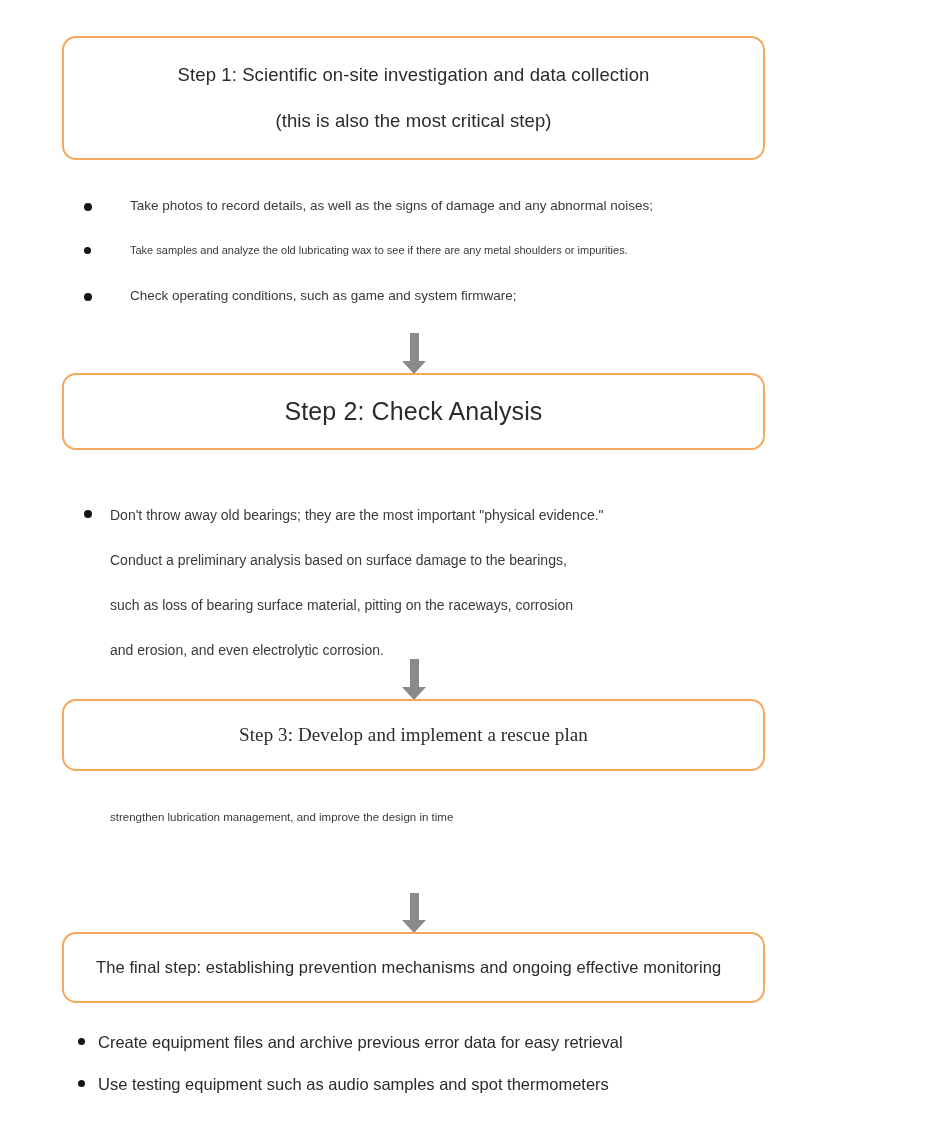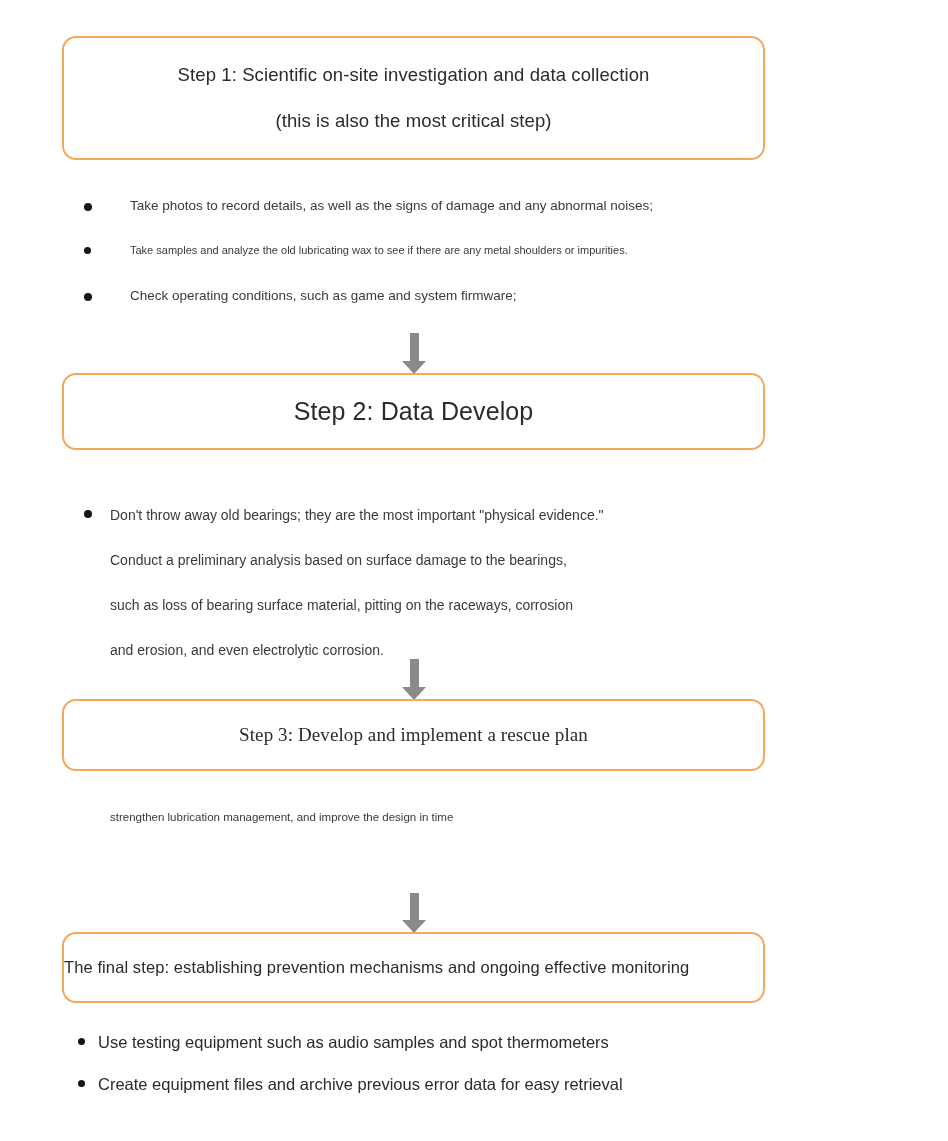--- a/index.html
+++ b/index.html
@@ -30,21 +30,21 @@
     border: 2px solid #F5A85C;
     border-radius: 14px;
     background: #ffffff;
     display: flex;
     flex-direction: column;
     justify-content: center;
     left: 62px;
     width: 703px;
   }
   .step-box.centered { align-items: center; }
-  .step-box.lead     { align-items: flex-start; }
+  .step-box.lead     { align-items: flex-start; padding-left: 32px; }
 
   .box-line {
     color: #2b2b2b;
     letter-spacing: .1px;
     white-space: nowrap;
   }
 
   
   #box-step-1 { top: 36px; height: 124px; }
   #box-step-1 .box-line { font-size: 18.5px; }
@@ -176,21 +176,21 @@
       <span class="bullet-text">Check operating conditions, such as game and system firmware;</span>
     </div>
   </div>
 
   <div class="arrow" id="arrow-1">
     <span class="shaft"></span>
     <span class="head"></span>
   </div>
 
   <div class="step-box centered" id="box-step-2">
-    <span class="box-line">Step 2: Data Develop</span>
+    <span class="box-line">Step 2: Check Analysis</span>
   </div>
 
   <div class="bullet-group" id="bullets-step-2">
     <div class="bullet-row">
       <span class="dot"></span>
       <span class="bullet-text">Don't throw away old bearings; they are the most important "physical evidence."</span>
     </div>
     <div class="cont-row">
       <span class="cont-text">Conduct a preliminary analysis based on surface damage to the bearings,</span>
     </div>
@@ -222,21 +222,21 @@
     <span class="head"></span>
   </div>
 
   <div class="step-box lead" id="box-step-4">
     <span class="box-line">The final step: establishing prevention mechanisms and ongoing effective monitoring</span>
   </div>
 
   <div class="bullet-group" id="bullets-step-4">
     <div class="bullet-row">
       <span class="dot"></span>
+      <span class="bullet-text">Create equipment files and archive previous error data for easy retrieval</span>
+    </div>
+    <div class="bullet-row">
+      <span class="dot"></span>
       <span class="bullet-text">Use testing equipment such as audio samples and spot thermometers</span>
     </div>
-    <div class="bullet-row">
-      <span class="dot"></span>
-      <span class="bullet-text">Create equipment files and archive previous error data for easy retrieval</span>
-    </div>
   </div>
 
 </div>
 
 </body></html>

